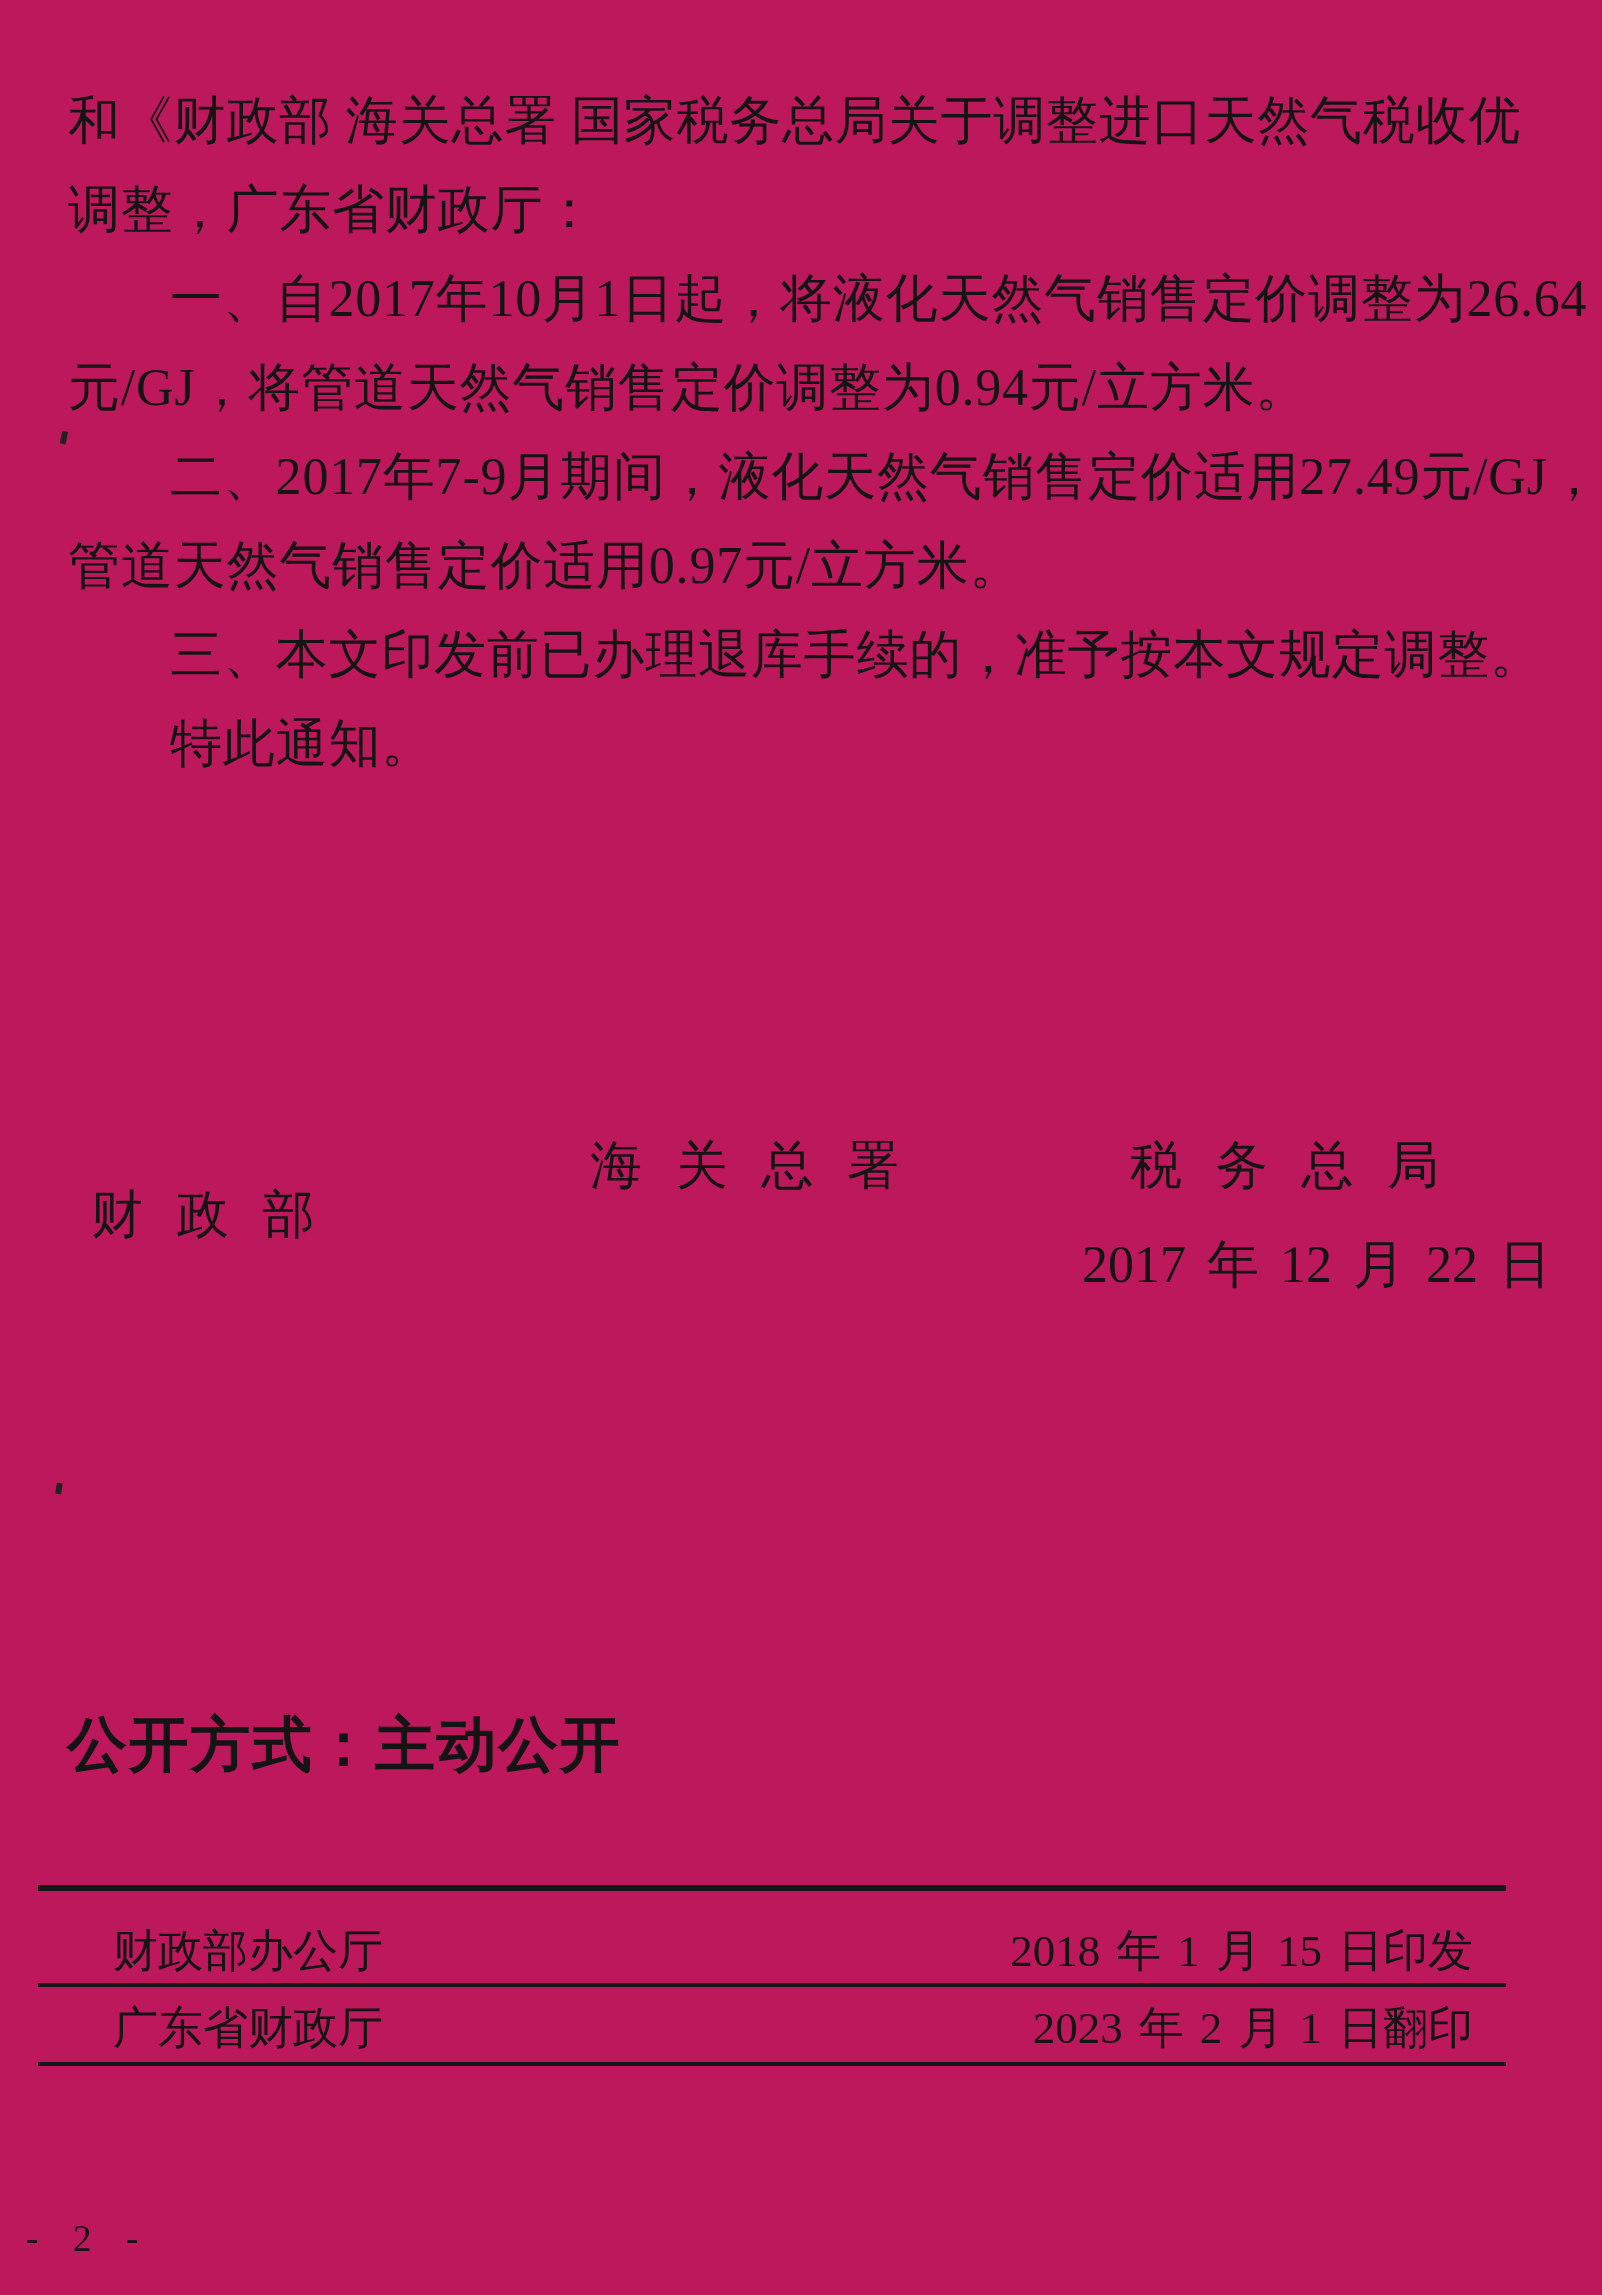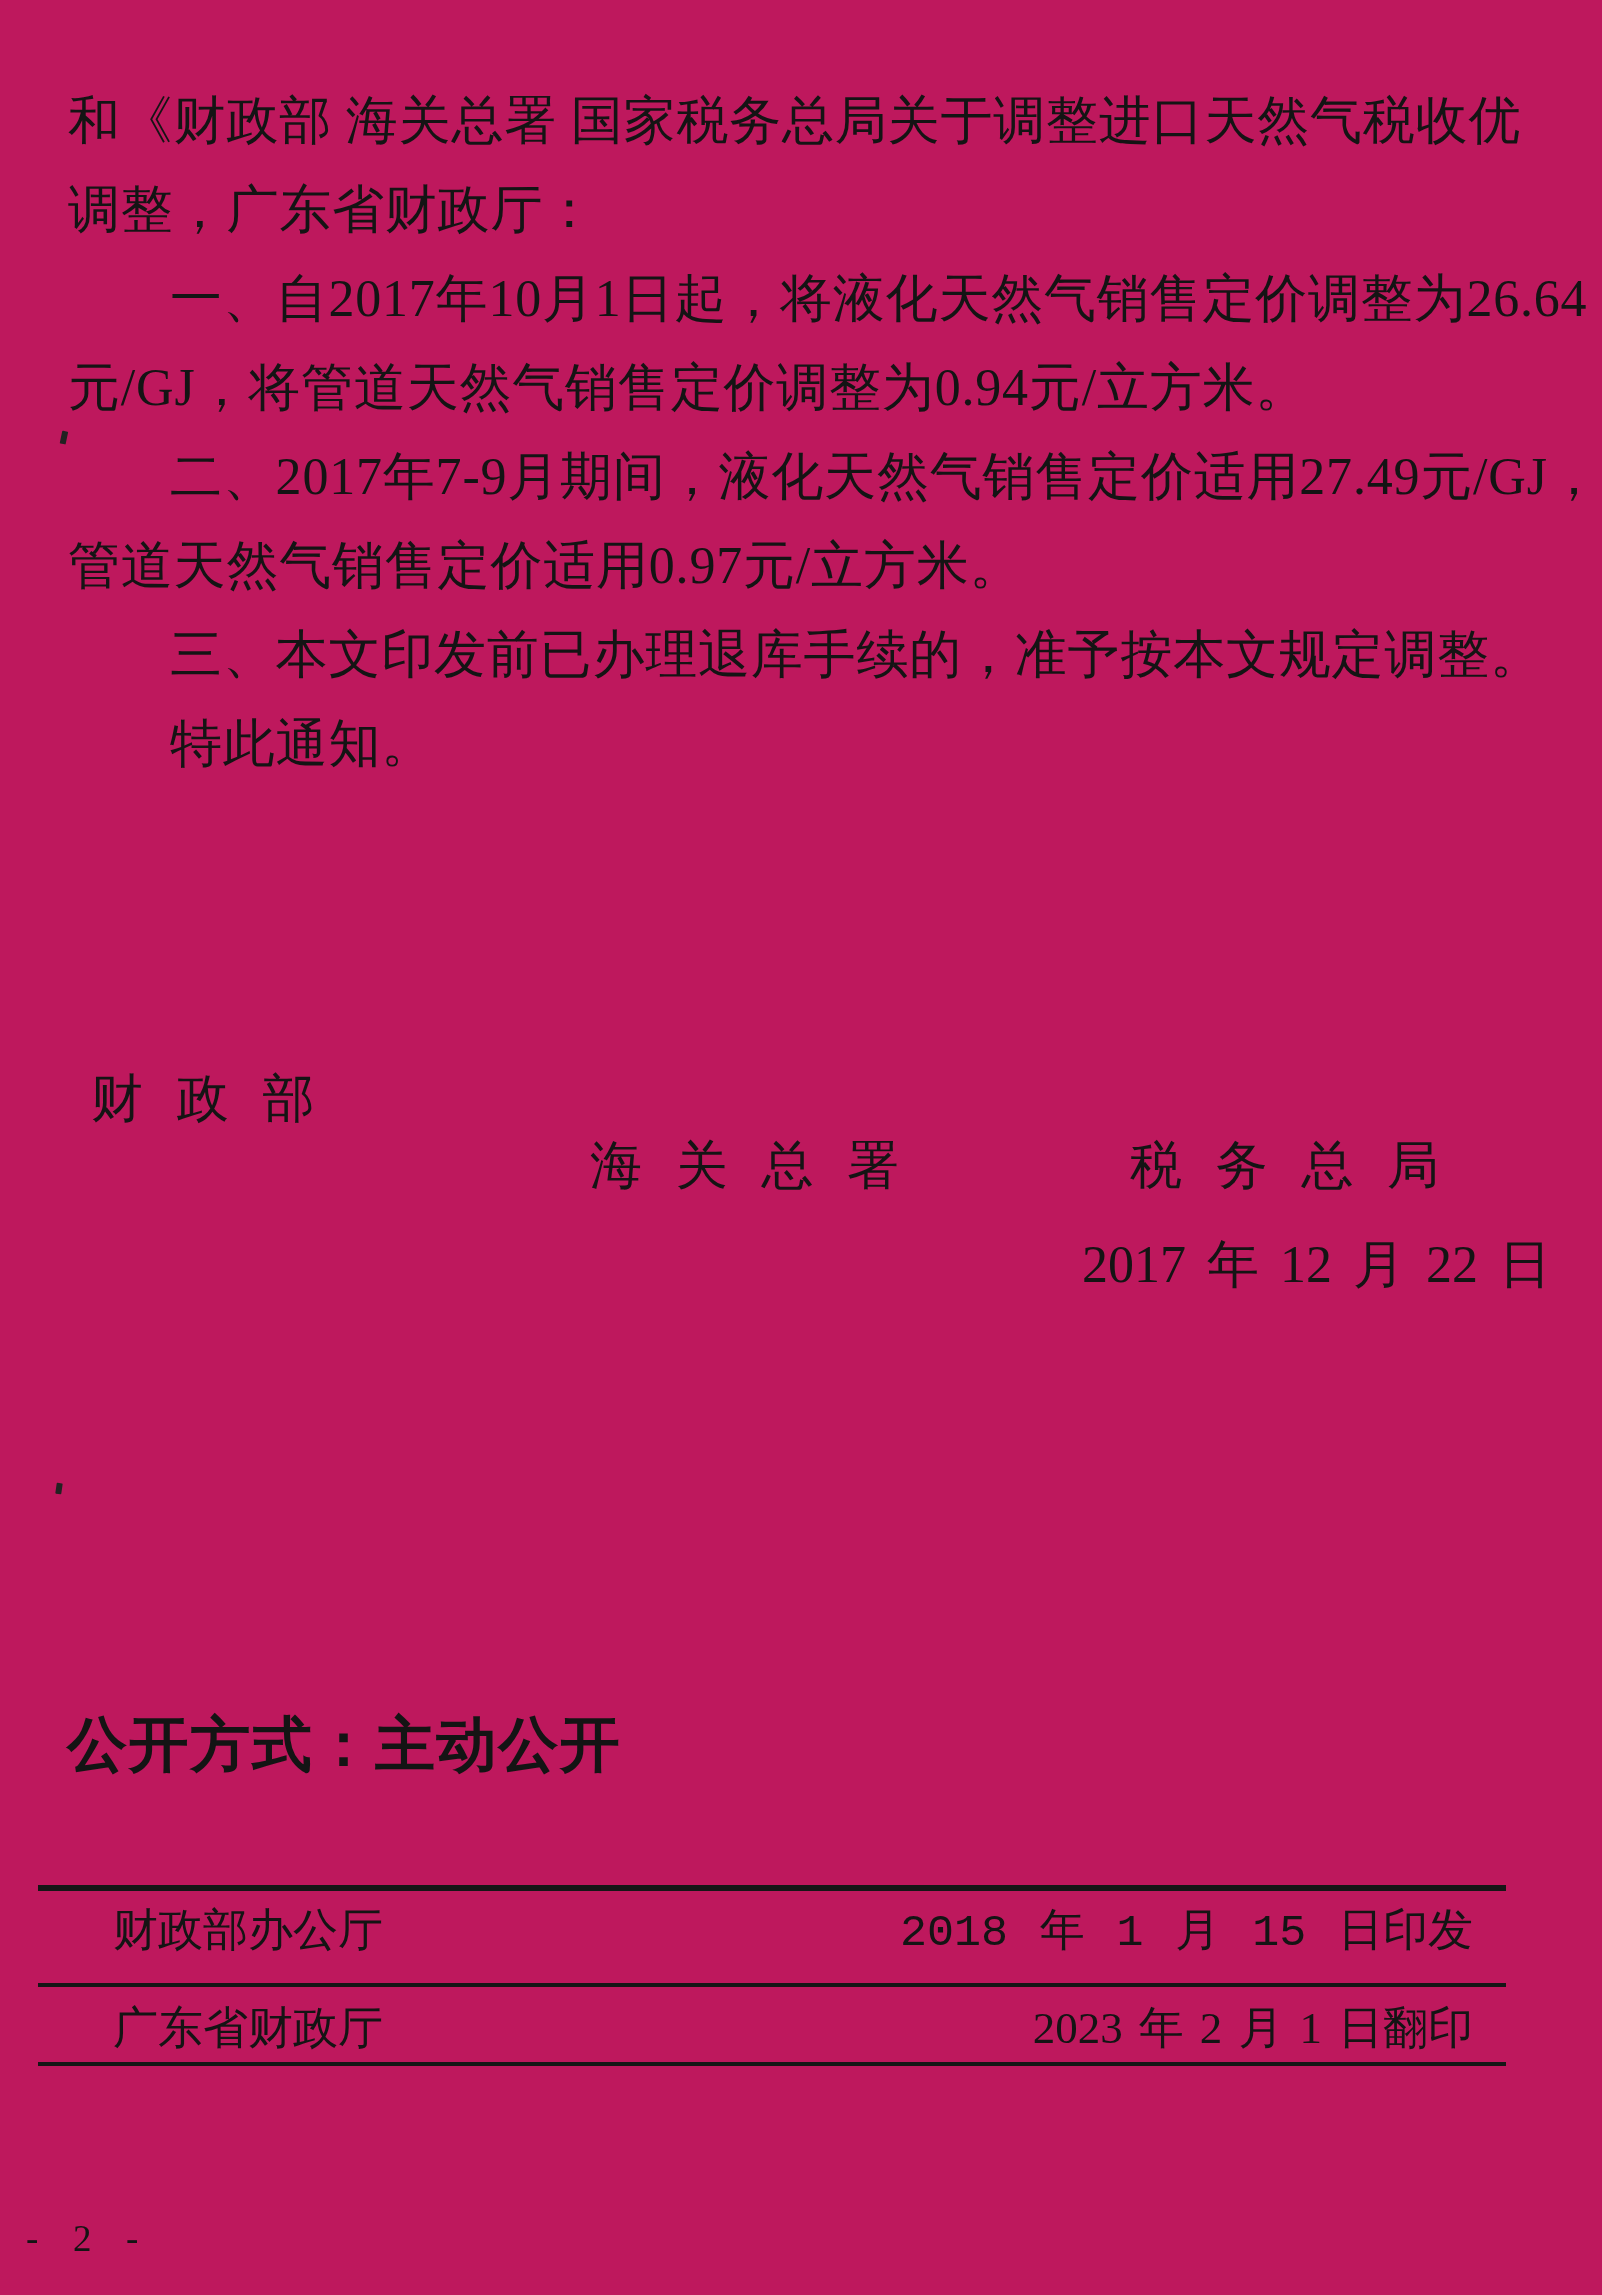--- a/index.html
+++ b/index.html
@@ -36,21 +36,21 @@
   }
   .speck-1 { left: 61px; top: 431px; width: 5.6px; height: 12.7px; transform: rotate(12deg); }
   .speck-2 { left: 56px; top: 1483px; width: 5.6px; height: 11px; transform: rotate(8deg); }
   
   .sig, .sig-date {
     position: absolute;
     font-size: 52px;
     white-space: nowrap;
     word-spacing: 20.7px;
   }
-  .sig-mof { left: 91px;  top: 1064px; }
+  .sig-mof { left: 91px;  top: 1180px; }
   .sig-gac { left: 590px;  top: 1131px; }
   .sig-sat { left: 1130px; top: 1131px; }
   .sig-date { left: 1082px; top: 1230px; word-spacing: 8px; }
   
   .disclosure {
     position: absolute;
     left: 67px;
     top: 1705px;
     font-size: 60px;
     font-weight: 700;
@@ -78,21 +78,21 @@
   .rule-bottom { top: 177px; height: 4px; }
   .frow {
     position: absolute;
     left: 75px;
     right: 33px;
     display: flex;
     justify-content: space-between;
     align-items: center;
     white-space: nowrap;
   }
-  .frow-1 { top: 15px; font-family: Liberation Mono, monospace; }
+  .frow-1 { top: 36px; }
   .frow-2 { top: 113px; }
   .frow .fdate { word-spacing: 4.8px; }
   
   .page-number {
     position: absolute;
     left: 26px;
     top: 2217px;
     font-size: 37px;
     letter-spacing: 12.7px;
     white-space: nowrap;

